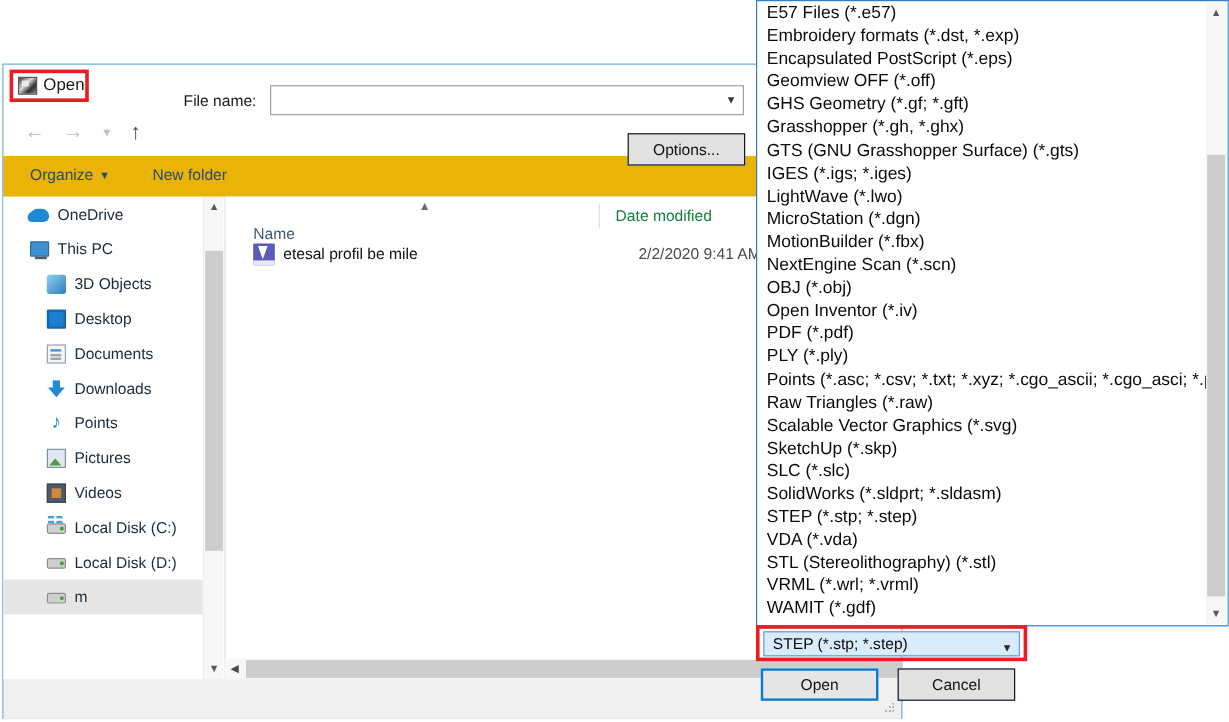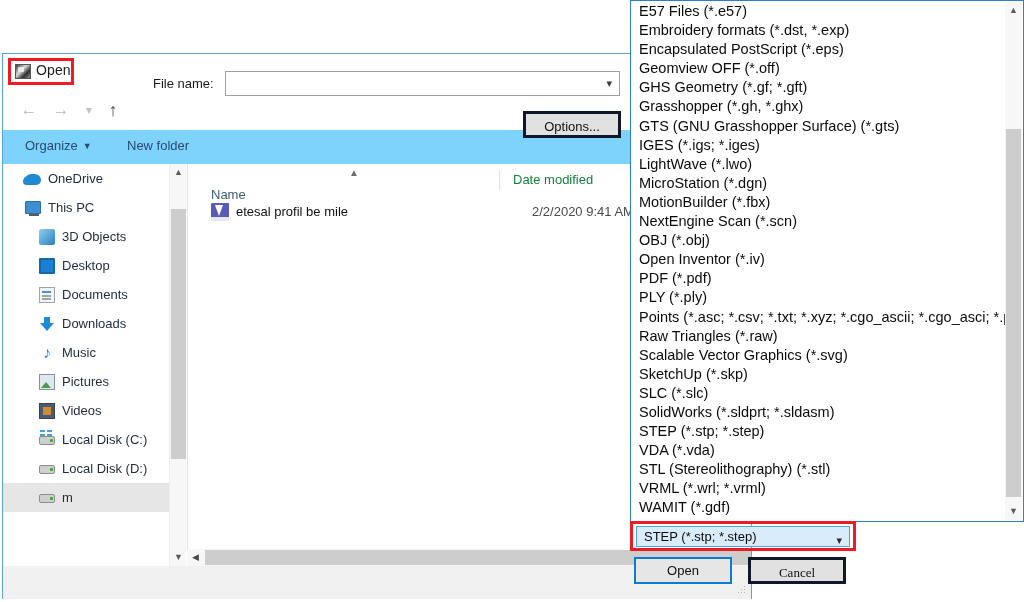--- a/index.html
+++ b/index.html
@@ -61,21 +61,21 @@
   .crumb{display:inline-block;vertical-align:top;}
   .crumb-sep{display:inline-block;vertical-align:top;color:#6d6d6d;padding:0 6px;font-size:11px;}
   #addr-chev{
     position:absolute;right:6px;top:6px;font-size:11px;color:#3a3a3a;
   }
   #refresh-btn{
     position:absolute;left:588px;top:46px;font-size:15px;color:#3d3d3d;
   }
 
   
-  #cmdbar{position:absolute;left:0;top:76px;width:100%;height:34px;background:#7dd3fc;}
+  #cmdbar{position:absolute;left:0;top:76px;width:100%;height:34px;background:#eab308;}
   #organize{position:absolute;left:22px;top:8px;font-size:13px;color:#2b4a6f;}
   #organize .caret{font-size:9px;color:#2b4a6f;margin-left:5px;vertical-align:1px;}
   #newfolder{position:absolute;left:124px;top:8px;font-size:13px;color:#2b4a6f;}
 
   
   #body{position:absolute;left:0;top:110px;width:100%;height:402px;background:#ffffff;}
   #navpane{
     position:absolute;left:0;top:0;width:166px;height:402px;background:#ffffff;overflow:hidden;
   }
   .navitem{
@@ -159,21 +159,21 @@
 
   
   #footer{position:absolute;left:0;top:512px;width:100%;height:33px;background:#f0f0f0;}
   #fn-label{position:absolute;left:150px;top:22px;font-size:13px;color:#1a1a1a;}
   #fn-input{
     position:absolute;left:222px;top:17px;width:395px;height:25px;background:#ffffff;
     border:1px solid #a0a0a0;box-sizing:border-box;
   }
   #fn-chev{position:absolute;right:7px;top:5px;font-size:11px;color:#3a3a3a;}
   .btn{
-    position:absolute;height:27px;background:#e1e1e1;border:3px solid #0f172a;
+    position:absolute;height:27px;background:#e1e1e1;border:1px solid #0f172a;
     box-sizing:border-box;font-size:13px;color:#101010;text-align:center;line-height:25px;
   }
   #btn-options{left:520px;top:57px;width:98px;}
 
   
   #dropdown{
     position:absolute;left:630px;top:0;width:394px;height:522px;
     background:#ffffff;border:1px solid #2a7fd4;box-sizing:border-box;
   }
   #dd-list{position:absolute;left:1px;top:1px;right:18px;top:1px;bottom:1px;overflow:hidden;}
@@ -193,21 +193,21 @@
   }
   #filter-combo{
     position:absolute;left:636px;top:526px;width:214px;height:21px;
     background:#d9ecfb;border:1px solid #5aa0d8;box-sizing:border-box;
     font-size:13px;color:#0b0b0b;line-height:19px;padding-left:7px;
   }
   #filter-chev{position:absolute;right:7px;top:4px;font-size:11px;color:#2a2a2a;}
   #btn-open{
     left:634px;top:557px;width:98px;border:2px solid #0a7cd4;background:#e6e6e6;line-height:23px;
   }
-  #btn-cancel{left:748px;top:557px;width:98px;font-family:Liberation Serif, serif;}
+  #btn-cancel{left:748px;top:557px;width:98px;}
   #resize-grip{
     position:absolute;right:4px;bottom:3px;width:10px;height:10px;
     background:
       radial-gradient(#b0b0b0 40%,transparent 41%) 0 6px/3px 3px no-repeat,
       radial-gradient(#b0b0b0 40%,transparent 41%) 3px 6px/3px 3px no-repeat,
       radial-gradient(#b0b0b0 40%,transparent 41%) 6px 6px/3px 3px no-repeat,
       radial-gradient(#b0b0b0 40%,transparent 41%) 3px 3px/3px 3px no-repeat,
       radial-gradient(#b0b0b0 40%,transparent 41%) 6px 3px/3px 3px no-repeat,
       radial-gradient(#b0b0b0 40%,transparent 41%) 6px 0/3px 3px no-repeat;
   }
@@ -277,21 +277,21 @@
           <div class="navitem lvl1">
             <span class="ic ic-docs"></span>
             <span class="lb">Documents</span>
           </div>
           <div class="navitem lvl1">
             <span class="ic ic-down"></span>
             <span class="lb">Downloads</span>
           </div>
           <div class="navitem lvl1">
             <span class="ic ic-music">♪</span>
-            <span class="lb">Music</span>
+            <span class="lb">Points</span>
           </div>
           <div class="navitem lvl1">
             <span class="ic ic-pics"></span>
             <span class="lb">Pictures</span>
           </div>
           <div class="navitem lvl1">
             <span class="ic ic-vids"></span>
             <span class="lb">Videos</span>
           </div>
           <div class="navitem lvl1">

